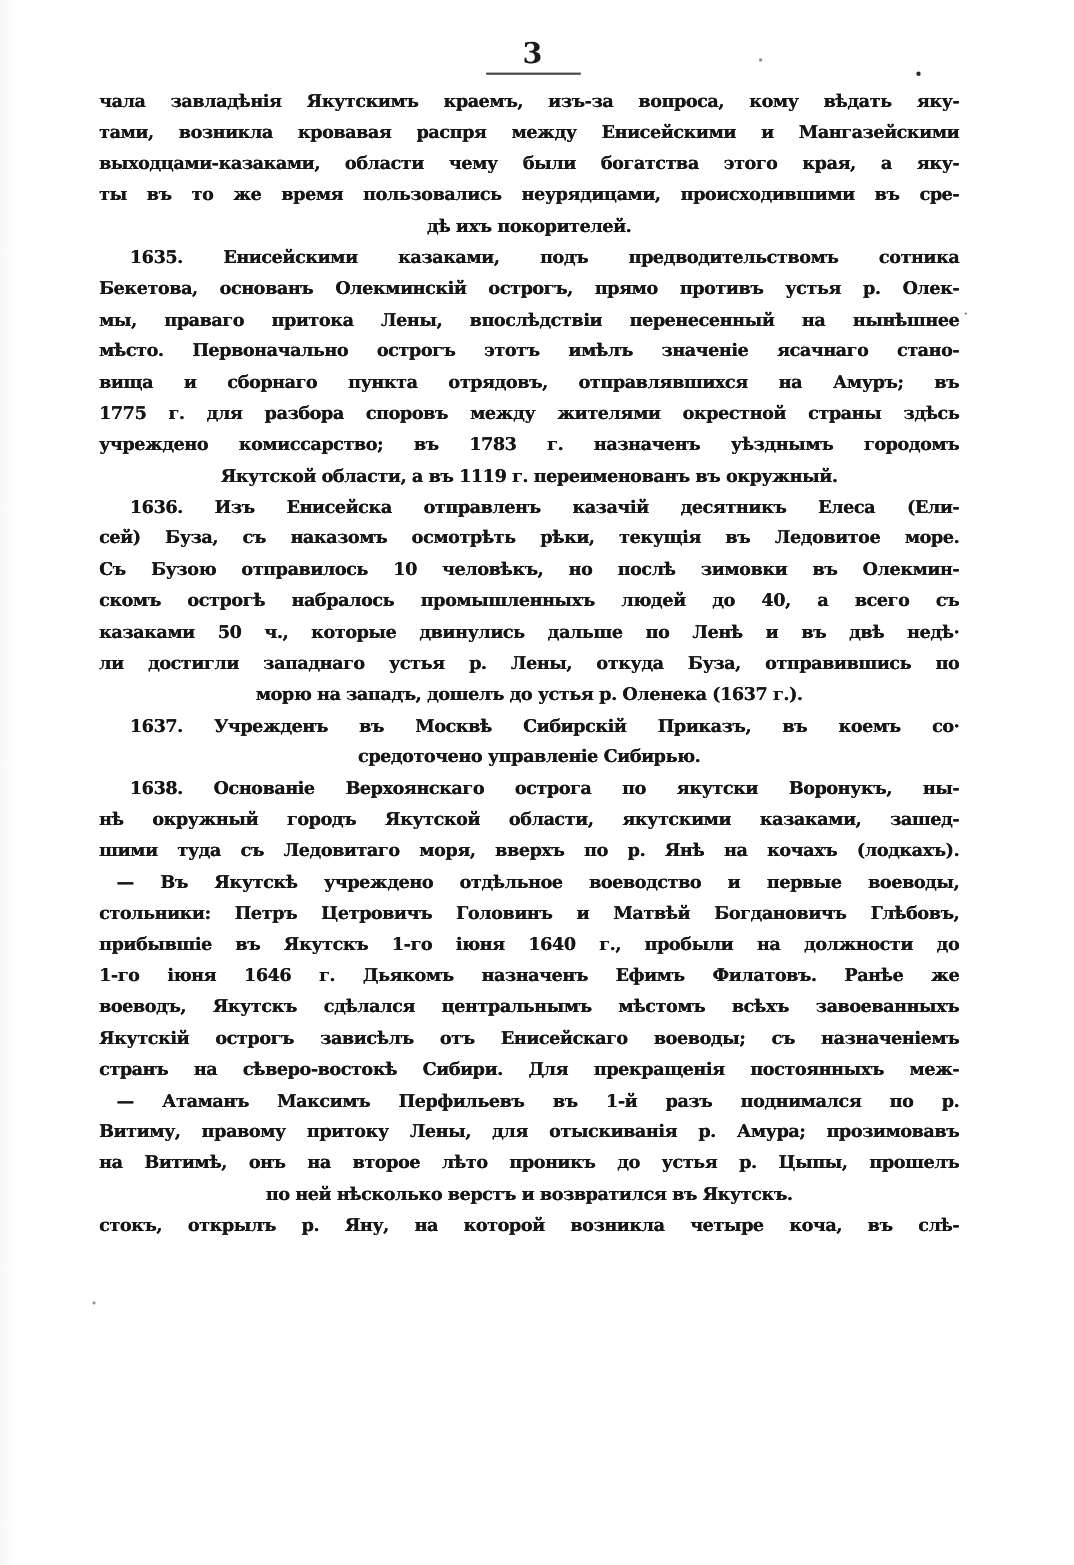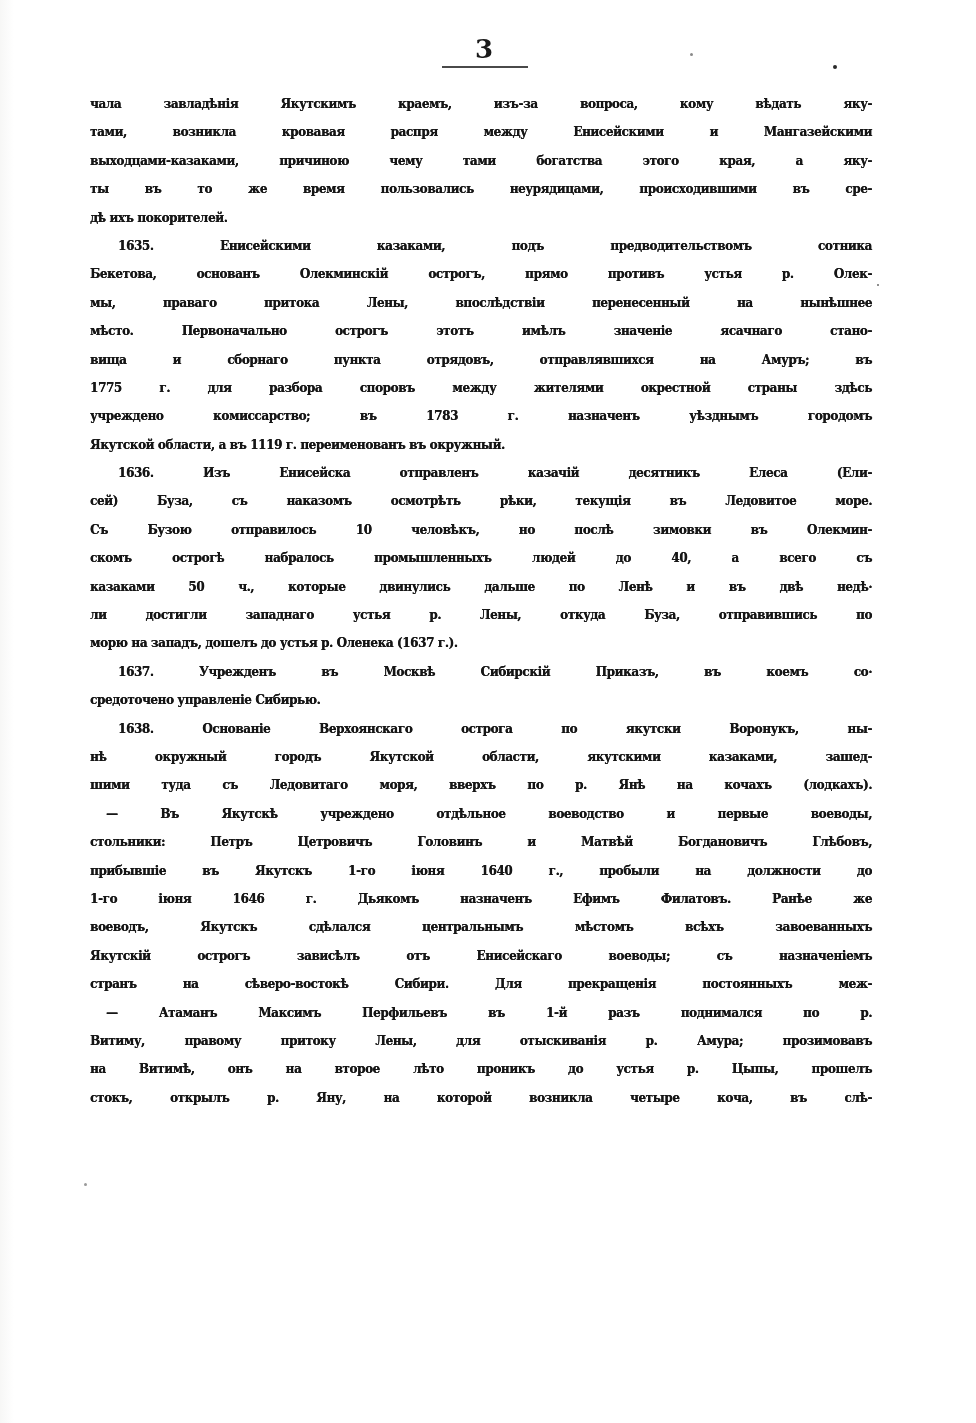--- a/index.html
+++ b/index.html
@@ -24,34 +24,34 @@
     letter-spacing: 0;
   }
   .pagenum-rule {
     position: absolute;
     top: 66px; left: 442px;
     width: 86px; height: 2px;
     background: #4a4a4a;
   }
   .page-text {
     position: absolute;
-    left: 90px; top: 90px;
+    left: 90px; top: 78px;
     width: 782px;
-    font-size: 12px;
+    font-size: 16px;
     line-height: 28.4px;
     font-weight: 700;
     color: #161616;
     letter-spacing: -0.4px;
     text-shadow: 0.2px 0 0 currentColor;
   }
   .para { margin: 0; }
   .ln {
     height: 28.4px;
     white-space: nowrap;
-    text-align: left;
+    text-align: center;
   }
   .ln.just {
     white-space: normal;
     text-align: justify;
     text-align-last: justify;
   }
   .speck {
     position: absolute;
     border-radius: 50%;
   }
@@ -62,21 +62,21 @@
 <div class="sheet"></div>
 
 <div class="pagenum">3</div>
 
 <div class="pagenum-rule"></div>
 
 <main class="page-text" style="color: rgb(22, 22, 22);">
     <div class="para">
       <div class="ln just">чала завладѣнія Якутскимъ краемъ, изъ-за вопроса, кому вѣдать яку-</div>
       <div class="ln just">тами, возникла кровавая распря между Енисейскими и Мангазейскими</div>
-      <div class="ln just">выходцами-казаками, причиною чему тами богатства этого края, а яку-</div>
+      <div class="ln just">выходцами-казаками, области чему были богатства этого края, а яку-</div>
       <div class="ln just">ты въ то же время пользовались неурядицами, происходившими въ сре-</div>
       <div class="ln">дѣ ихъ покорителей.</div>
     </div>
     <div class="para">
       <div class="ln just" style="padding-left: 28px;">1635. Енисейскими казаками, подъ предводительствомъ сотника</div>
       <div class="ln just">Бекетова, основанъ Олекминскій острогъ, прямо противъ устья р. Олек-</div>
       <div class="ln just">мы, праваго притока Лены, впослѣдствіи перенесенный на нынѣшнее</div>
       <div class="ln just">мѣсто. Первоначально острогъ этотъ имѣлъ значеніе ясачнаго стано-</div>
       <div class="ln just">вища и сборнаго пункта отрядовъ, отправлявшихся на Амуръ; въ</div>
       <div class="ln just">1775 г. для разбора споровъ между жителями окрестной страны здѣсь</div>
@@ -107,20 +107,21 @@
       <div class="ln just">прибывшіе въ Якутскъ 1-го іюня 1640 г., пробыли на должности до</div>
       <div class="ln just">1-го іюня 1646 г. Дьякомъ назначенъ Ефимъ Филатовъ. Ранѣе же</div>
       <div class="ln just">воеводъ, Якутскъ сдѣлался центральнымъ мѣстомъ всѣхъ завоеванныхъ</div>
       <div class="ln just">Якутскій острогъ зависѣлъ отъ Енисейскаго воеводы; съ назначеніемъ</div>
       <div class="ln just">странъ на сѣверо-востокѣ Сибири. Для прекращенія постоянныхъ меж-</div>
     </div>
     <div class="para">
       <div class="ln just" style="padding-left: 16px;">— Атаманъ Максимъ Перфильевъ въ 1-й разъ поднимался по р.</div>
       <div class="ln just">Витиму, правому притоку Лены, для отыскиванія р. Амура; прозимовавъ</div>
       <div class="ln just">на Витимѣ, онъ на второе лѣто проникъ до устья р. Цыпы, прошелъ</div>
+      <div class="ln">по ней нѣсколько верстъ и возвратился въ Якутскъ.</div>
     </div>
     <div class="para">
       <div class="ln just">стокъ, открылъ р. Яну, на которой возникла четыре коча, въ слѣ-</div>
     </div>
   </main>
 
 <div class="speck" style="left: 690px; top: 53px; width: 3px; height: 3px; background: rgb(138, 138, 138);"></div>
 <div class="speck" style="left: 833px; top: 65px; width: 4px; height: 4px; background: rgb(42, 42, 42);"></div>
 <div class="speck" style="left: 877px; top: 284px; width: 2px; height: 2px; background: rgb(106, 106, 106);"></div>
 <div class="speck" style="left: 84px; top: 1183px; width: 3px; height: 3px; background: rgb(154, 154, 154);"></div>

